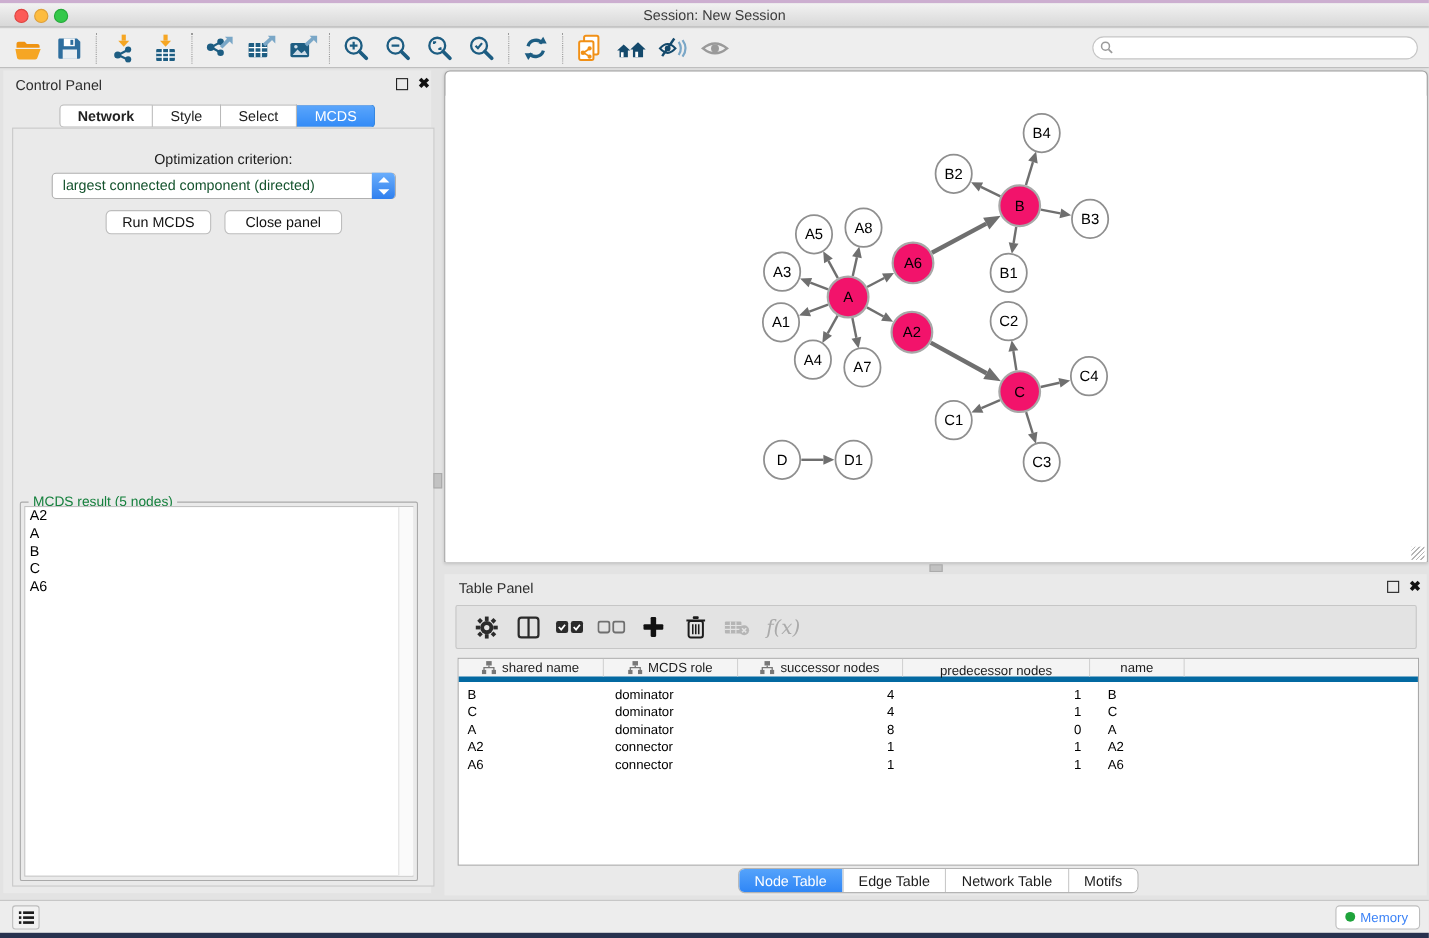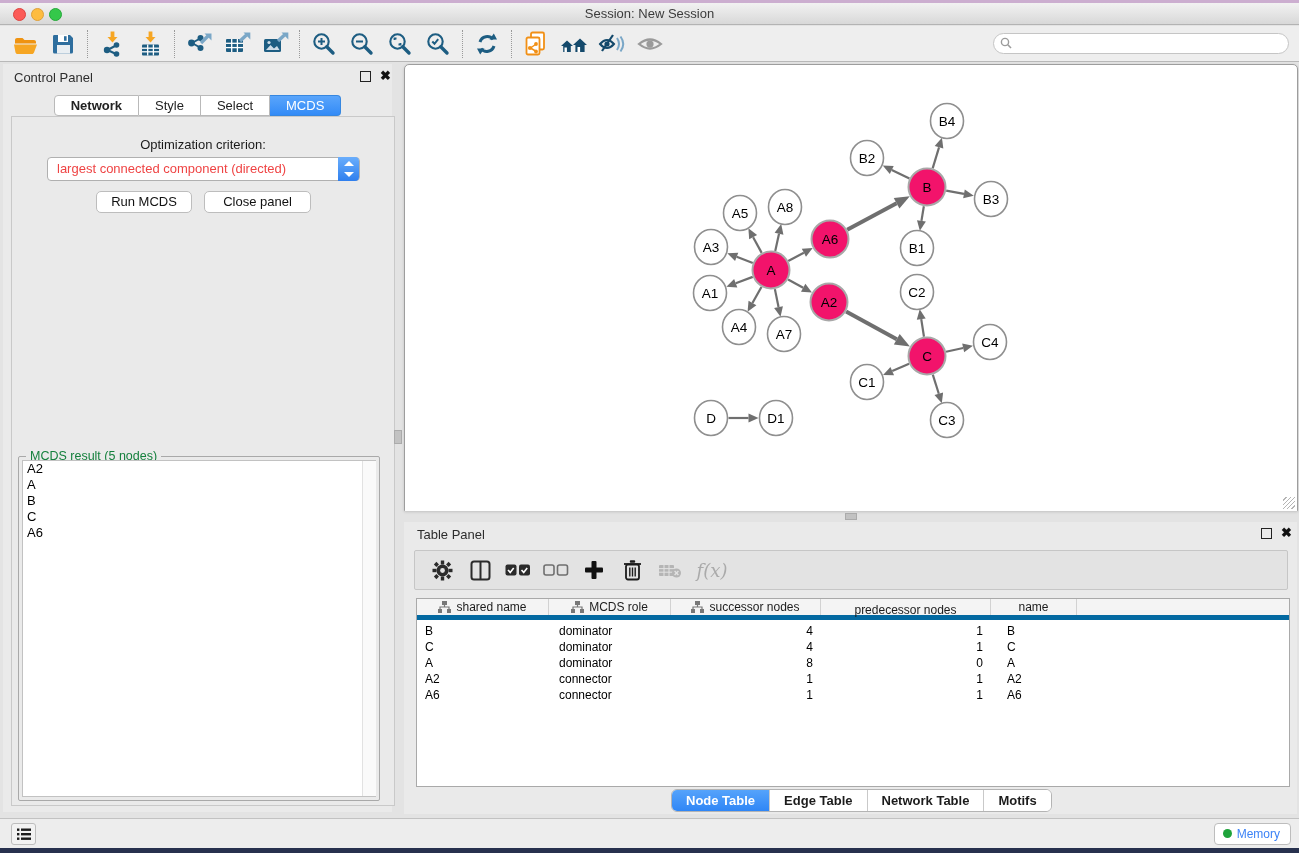--- a/index.html
+++ b/index.html
@@ -42,21 +42,21 @@
   .ctab { height:21px; line-height:20px; padding:0 16px; font-size:13px; color:#222;
     background:#fff; border:1px solid #b9b9b9; border-left:none; }
   .ctab:first-child { border-left:1px solid #b9b9b9; border-radius:4px 0 0 4px;font-weight:bold; }
   .ctab:last-child { border-radius:0 4px 4px 0; }
   .ctab.active { background:linear-gradient(#5aa5fb,#338bf7); color:#fff; border-color:#3687e0; }
 
   .cp-body { position:absolute; left:8px; top:52px; width:384px; height:690px;
     border:1px solid #c9c9c9; background:#eaeaea; }
   .opt-label { position:absolute; left:0; width:100%; top:20px; text-align:center; font-size:13px; color:#1b1b1b; }
   .select { position:absolute; left:35px; top:40px; width:313px; height:24px; background:#fff;
-    border:1px solid #b0b0b0; border-radius:4px; font-size:13px; color:#ef4444; line-height:22px; padding-left:9px; }
+    border:1px solid #b0b0b0; border-radius:4px; font-size:13px; color:#14532d; line-height:22px; padding-left:9px; }
   .sel-stepper { position:absolute; right:0; top:-1px; width:21px; height:24px; border-radius:0 4px 4px 0;
     background:linear-gradient(#6aaefc,#2f7fee); }
   .sel-stepper .up, .sel-stepper .dn { position:absolute; left:5.5px; width:0; height:0;
     border-left:5px solid transparent; border-right:5px solid transparent; }
   .sel-stepper .up { top:4px; border-bottom:5px solid #fff; }
   .sel-stepper .dn { bottom:4px; border-top:5px solid #fff; }
   .btn { position:absolute; height:22px; background:#fff; border:1px solid #bdbdbd; border-radius:5px;
     font-size:13px; color:#111; text-align:center; line-height:20px; }
   .btn.run { left:84px; top:74px; width:96px; }
   .btn.closep { left:192px; top:74px; width:107px; }
@@ -97,21 +97,21 @@
   .ntable { position:absolute; left:12px; top:76px; width:874px; height:189px; background:#fff; border:1px solid #a9a9a9; }
   .thead { display:flex; height:21px; background:#f4f4f4; border-bottom:5px solid #0369a1; }
   .th { display:flex; align-items:center; justify-content:center; gap:5px; font-size:12px; color:#1c1c1c;
     border-right:1px solid #d2d2d2; height:100%; }
   .tbody { padding-top:3px; }
   .trow { display:flex; height:16px; }
   .td { font-size:12px; color:#000; line-height:16px; overflow:hidden; }
 
   .btabs { position:absolute; left:267px; top:267px; display:flex; border:1px solid #b4b4b4;
     border-radius:6px; overflow:hidden; background:#fff; height:23px; }
-  .btab { font-size:13px; color:#1c1c1c; line-height:21px; padding:0 14px; border-left:1px solid #c9c9c9; background:#fff;font-weight:bold; }
+  .btab { font-size:13px; color:#1c1c1c; line-height:21px; padding:0 14px; border-left:1px solid #c9c9c9; background:#fff; }
   .btab:first-child { border-left:none; }
   .btab.active { background:linear-gradient(#55a3fb,#2f86f6); color:#fff; }
 
   
   .statusbar { position:absolute; left:0; top:818px; width:1299px; height:30px; background:#ededed; border-top:1px solid #c2c2c2; }
   .listbtn { position:absolute; left:11px; top:4px; width:25px; height:22px; background:#f2f2f2;
     border:1px solid #bdbdbd; border-radius:3px; display:flex; align-items:center; justify-content:center; }
   .membtn { position:absolute; right:8px; top:4px; height:22px; padding:0 10px 0 8px; background:#fff;
     border:1px solid #bdbdbd; border-radius:4px; font-size:12px; color:#3b82f6; line-height:20px; }
   .memdot { display:inline-block; width:9px; height:9px; border-radius:50%; background:#1ea33b; margin-right:5px; }

